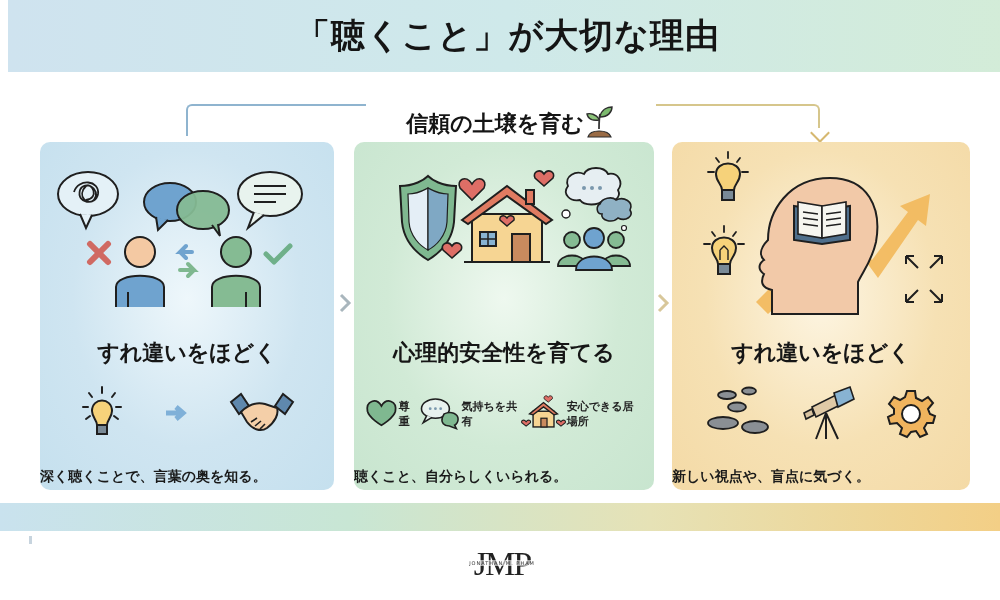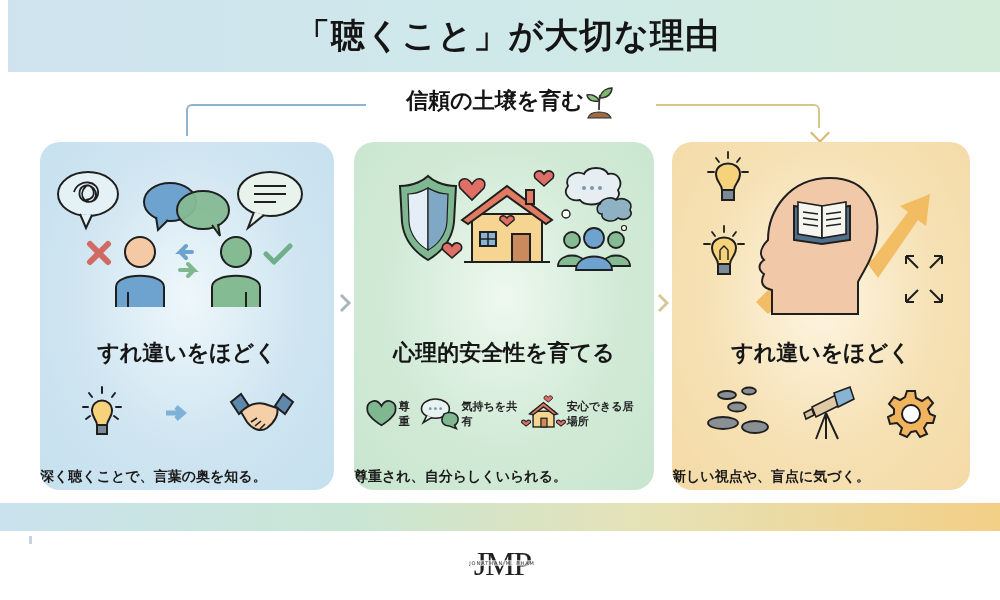--- a/index.html
+++ b/index.html
@@ -13,26 +13,26 @@
   }
   .main-title { font-size: 34px; font-weight: bold; letter-spacing: 1px; color: #151515; }
 
   .flow-bar { position: absolute; left: 0; top: 82px; width: 1000px; height: 60px; }
   .flow-line-left { position: absolute; left: 186px; top: 22px; width: 180px; height: 32px;
     border-top: 2px solid #8fb4cf; border-left: 2px solid #8fb4cf; border-top-left-radius: 6px; }
   .flow-line-right { position: absolute; left: 656px; top: 22px; width: 164px; height: 24px;
     border-top: 2px solid #d6c68c; border-right: 2px solid #d6c68c; border-top-right-radius: 6px; }
   .flow-arrow-head { position: absolute; left: 813px; top: 44px; width: 14px; height: 14px;
     border-right: 2px solid #d6b870; border-bottom: 2px solid #d6b870; transform: rotate(45deg); }
-  .subtitle-wrap { position: absolute; left: 370px; top: 4px; width: 280px; height: 40px;
-    display: flex; align-items: flex-start; justify-content: center; }
+  .subtitle-wrap { position: absolute; left: 370px; top: 17px; width: 280px; height: 40px;
+    display: flex; align-items: flex-end; justify-content: center; }
   .subtitle { font-size: 22px; font-weight: bold; color: #151515; }
   .sprout { width: 30px; height: 34px; }
 
-  .card { position: absolute; top: 142px; height: 348px; border-radius: 20px; overflow: hidden; }
+  .card { position: absolute; top: 142px; height: 348px; border-radius: 10px; overflow: hidden; }
   .card-1 { left: 40px; width: 294px; background: radial-gradient(ellipse at 50% 45%, #eef7fb 0%, #cfe5f1 55%, #c5e0ee 100%); }
   .card-2 { left: 354px; width: 300px; background: radial-gradient(ellipse at 50% 45%, #eef8ef 0%, #d1ead6 55%, #c8e5cf 100%); }
   .card-3 { left: 672px; width: 298px; background: radial-gradient(ellipse at 50% 45%, #fdf5e2 0%, #f6e1b4 55%, #f4daa6 100%); }
 
   .hero { position: absolute; left: 0; top: 0; width: 100%; height: 180px; }
   .card-heading { position: absolute; left: 0; top: 196px; width: 100%; text-align: center;
     font-size: 22px; font-weight: bold; color: #161616; }
   .mini-row { position: absolute; left: 0; top: 236px; width: 100%; height: 70px; display: flex;
     justify-content: space-around; align-items: center; padding: 0 20px; }
   .mini { display: flex; flex-direction: row; align-items: center; }
@@ -222,21 +222,21 @@
         <path d="M18 10 C16 6 11 8 12 12 L18 17 L24 12 C25 8 20 6 18 10 Z" fill="#de6e66" stroke="#1f1f1f" stroke-width="1.2" transform="translate(18,-6) scale(0.8)"></path>
         <rect x="15" y="18" width="24" height="18" fill="#f6d593" stroke="#1f1f1f" stroke-width="1.6"></rect>
         <path d="M11 21 L27 8 L43 21 L39 22 L27 13 L15 22 Z" fill="#e07b61" stroke="#1f1f1f" stroke-width="1.6"></path>
         <rect x="24" y="26" width="7" height="10" fill="#c98a5e" stroke="#1f1f1f" stroke-width="1.4"></rect>
         <path d="M7 30 C5 27 1 28 2 31 L7 35 L12 31 C13 28 9 27 7 30 Z" fill="#de6e66" stroke="#1f1f1f" stroke-width="1.2"></path>
         <path d="M47 30 C45 27 41 28 42 31 L47 35 L52 31 C53 28 49 27 47 30 Z" fill="#de6e66" stroke="#1f1f1f" stroke-width="1.2"></path>
       </svg>
       <span class="mini-label">安心できる居場所</span>
     </div>
   </div>
-  <div class="card-caption">尊重され、自分らしくいられる。</div>
+  <div class="card-caption">聴くこと、自分らしくいられる。</div>
 </div>
 
 <svg class="chev" style="left:656px;" viewBox="0 0 14 22">
   <path d="M3 3 L11 11 L3 19" stroke="#d8c79a" stroke-width="3" fill="none"></path>
 </svg>
 
 <div class="card card-3">
   <svg class="hero" viewBox="0 0 298 180">
     <g>
       <g stroke="#1f1f1f" stroke-width="1.8" stroke-linecap="round">

